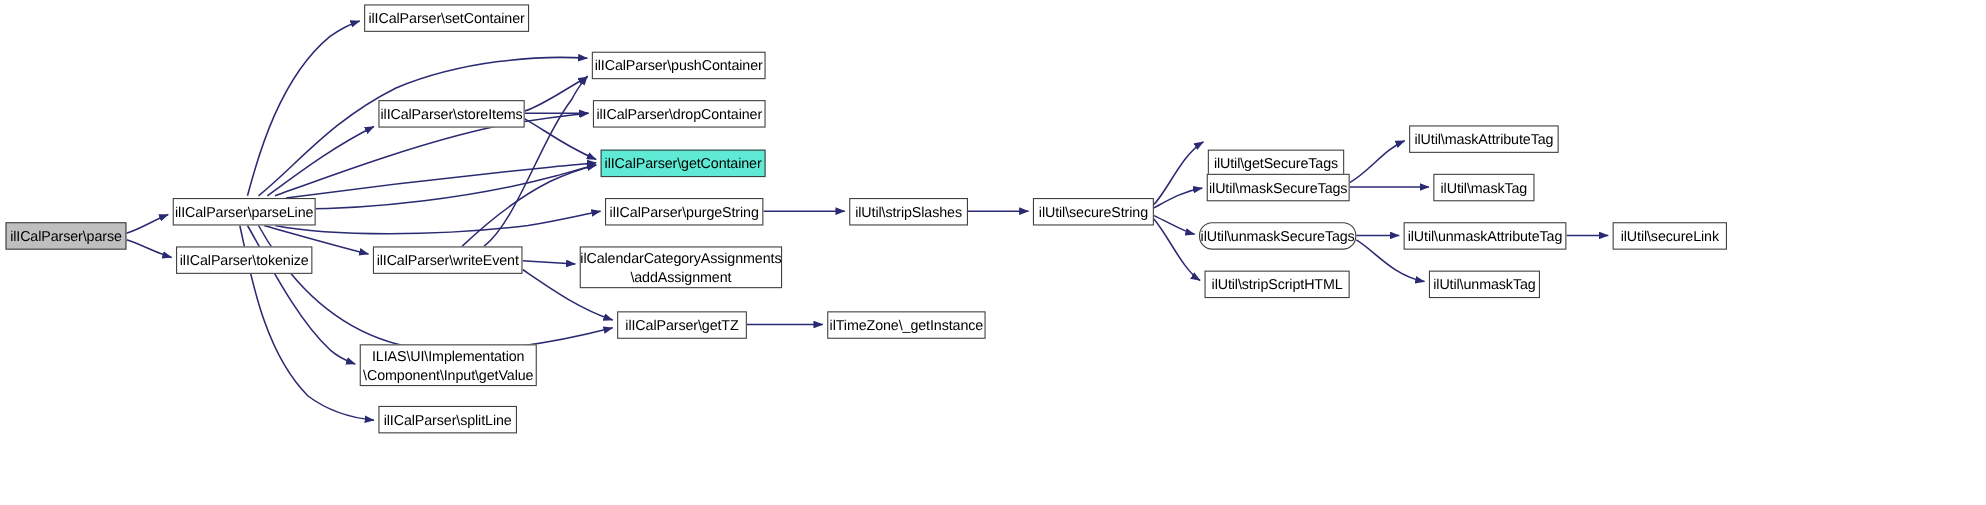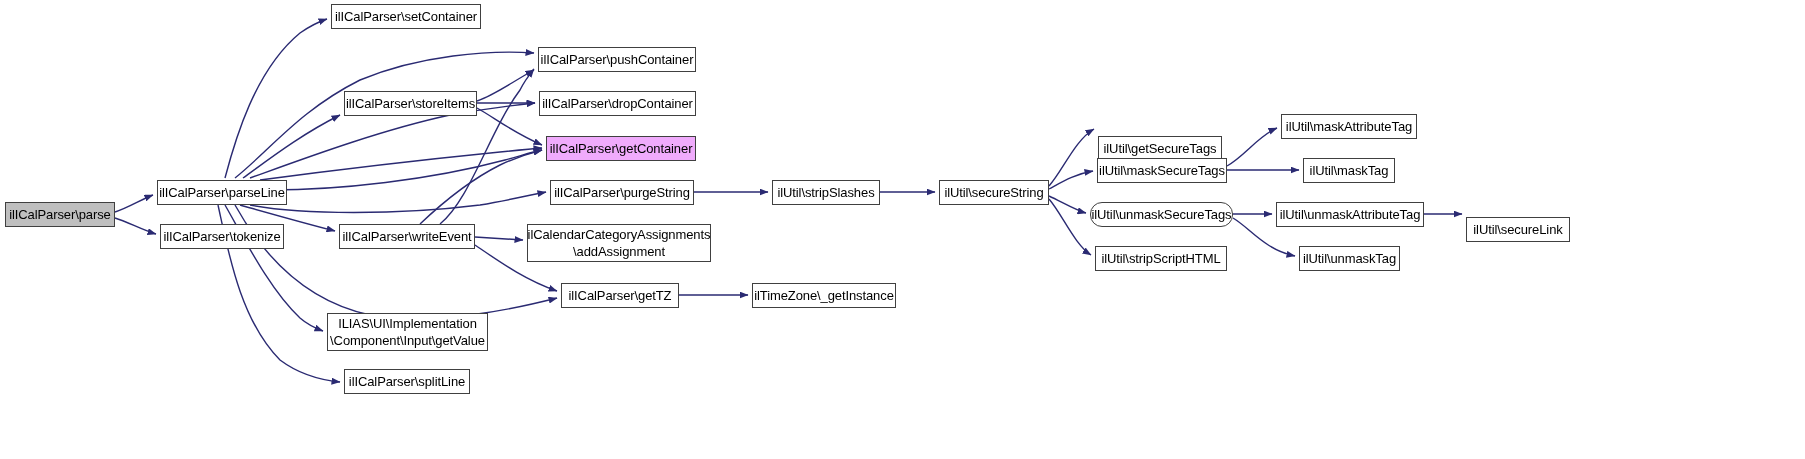--- a/index.html
+++ b/index.html
@@ -97,31 +97,31 @@
       <div class="node" style="left: 157px; top: 180px; width: 130px; height: 25px; background: rgb(255, 255, 255); border-color: rgb(64, 64, 64);"><span>ilICalParser\parseLine</span></div>
       <div class="node" style="left: 160px; top: 224px; width: 124px; height: 25px; background: rgb(255, 255, 255); border-color: rgb(64, 64, 64);"><span>ilICalParser\tokenize</span></div>
       <div class="node" style="left: 331px; top: 4px; width: 150px; height: 25px; background: rgb(255, 255, 255); border-color: rgb(64, 64, 64);"><span>ilICalParser\setContainer</span></div>
       <div class="node" style="left: 344px; top: 91px; width: 133px; height: 25px; background: rgb(255, 255, 255); border-color: rgb(64, 64, 64);"><span>ilICalParser\storeItems</span></div>
       <div class="node" style="left: 339px; top: 224px; width: 136px; height: 25px; background: rgb(255, 255, 255); border-color: rgb(64, 64, 64);"><span>ilICalParser\writeEvent</span></div>
       <div class="node two-line" style="left: 327px; top: 313px; width: 161px; height: 38px; background: rgb(255, 255, 255); border-color: rgb(64, 64, 64);"><span>ILIAS\UI\Implementation
 \Component\Input\getValue</span></div>
       <div class="node" style="left: 344px; top: 369px; width: 126px; height: 25px; background: rgb(255, 255, 255); border-color: rgb(64, 64, 64);"><span>ilICalParser\splitLine</span></div>
       <div class="node" style="left: 538px; top: 47px; width: 158px; height: 25px; background: rgb(255, 255, 255); border-color: rgb(64, 64, 64);"><span>ilICalParser\pushContainer</span></div>
       <div class="node" style="left: 539px; top: 91px; width: 157px; height: 25px; background: rgb(255, 255, 255); border-color: rgb(64, 64, 64);"><span>ilICalParser\dropContainer</span></div>
-      <div class="node" style="left: 546px; top: 136px; width: 150px; height: 25px; background: #f0abfc; border-color: rgb(64, 64, 64);"><span>ilICalParser\getContainer</span></div>
+      <div class="node" style="left: 546px; top: 136px; width: 150px; height: 25px; background: #5eead4; border-color: rgb(64, 64, 64);"><span>ilICalParser\getContainer</span></div>
       <div class="node" style="left: 550px; top: 180px; width: 144px; height: 25px; background: rgb(255, 255, 255); border-color: rgb(64, 64, 64);"><span>ilICalParser\purgeString</span></div>
       <div class="node two-line" style="left: 527px; top: 224px; width: 184px; height: 38px; background: rgb(255, 255, 255); border-color: rgb(64, 64, 64);"><span>ilCalendarCategoryAssignments
 \addAssignment</span></div>
       <div class="node" style="left: 561px; top: 283px; width: 118px; height: 25px; background: rgb(255, 255, 255); border-color: rgb(64, 64, 64);"><span>ilICalParser\getTZ</span></div>
       <div class="node" style="left: 772px; top: 180px; width: 108px; height: 25px; background: rgb(255, 255, 255); border-color: rgb(64, 64, 64);"><span>ilUtil\stripSlashes</span></div>
       <div class="node" style="left: 752px; top: 283px; width: 144px; height: 25px; background: rgb(255, 255, 255); border-color: rgb(64, 64, 64);"><span>ilTimeZone\_getInstance</span></div>
       <div class="node" style="left: 939px; top: 180px; width: 110px; height: 25px; background: rgb(255, 255, 255); border-color: rgb(64, 64, 64);"><span>ilUtil\secureString</span></div>
       <div class="node" style="left: 1098px; top: 114px; width: 124px; height: 25px; background: rgb(255, 255, 255); border-color: rgb(64, 64, 64); margin-top: 22px;"><span>ilUtil\getSecureTags</span></div>
       <div class="node" style="left: 1097px; top: 158px; width: 130px; height: 25px; background: rgb(255, 255, 255); border-color: rgb(64, 64, 64);"><span>ilUtil\maskSecureTags</span></div>
       <div class="node" style="left: 1090px; top: 202px; width: 143px; height: 25px; background: rgb(255, 255, 255); border-color: rgb(64, 64, 64); border-radius: 12px;"><span>ilUtil\unmaskSecureTags</span></div>
       <div class="node" style="left: 1095px; top: 246px; width: 132px; height: 25px; background: rgb(255, 255, 255); border-color: rgb(64, 64, 64);"><span>ilUtil\stripScriptHTML</span></div>
       <div class="node" style="left: 1281px; top: 114px; width: 136px; height: 25px; background: rgb(255, 255, 255); border-color: rgb(64, 64, 64);"><span>ilUtil\maskAttributeTag</span></div>
       <div class="node" style="left: 1303px; top: 158px; width: 92px; height: 25px; background: rgb(255, 255, 255); border-color: rgb(64, 64, 64);"><span>ilUtil\maskTag</span></div>
       <div class="node" style="left: 1276px; top: 202px; width: 148px; height: 25px; background: rgb(255, 255, 255); border-color: rgb(64, 64, 64);"><span>ilUtil\unmaskAttributeTag</span></div>
       <div class="node" style="left: 1299px; top: 246px; width: 101px; height: 25px; background: rgb(255, 255, 255); border-color: rgb(64, 64, 64);"><span>ilUtil\unmaskTag</span></div>
-      <div class="node" style="left: 1466px; top: 217px; width: 104px; height: 25px; background: rgb(255, 255, 255); border-color: rgb(64, 64, 64);"><span>ilUtil\secureLink</span></div>
+      <div class="node" style="left: 1466px; top: 202px; width: 104px; height: 25px; background: rgb(255, 255, 255); border-color: rgb(64, 64, 64);"><span>ilUtil\secureLink</span></div>
     </div>
 </div>
 
 </body></html>

